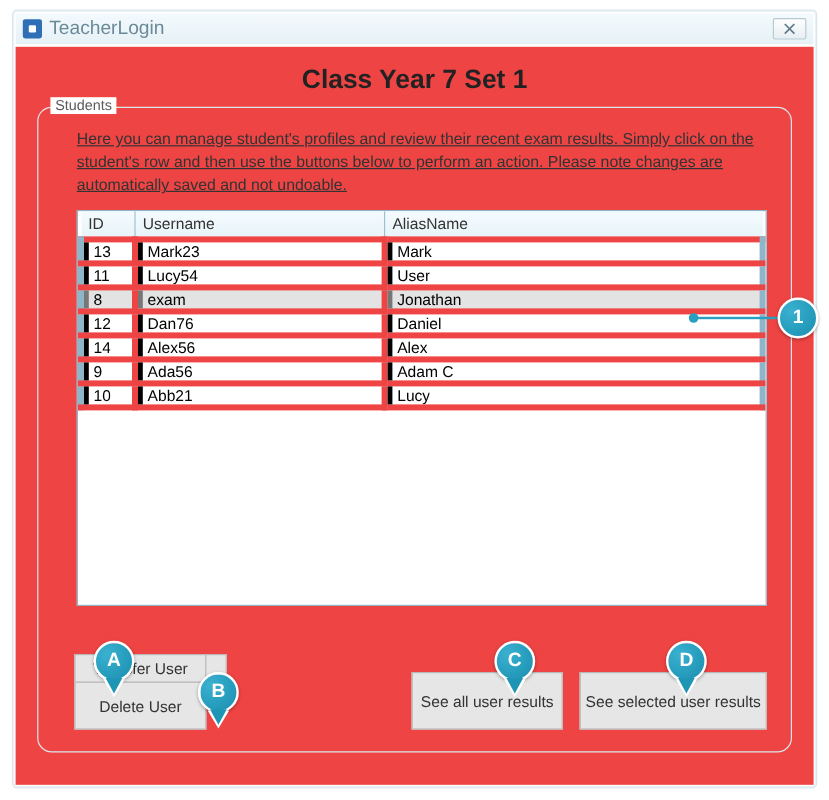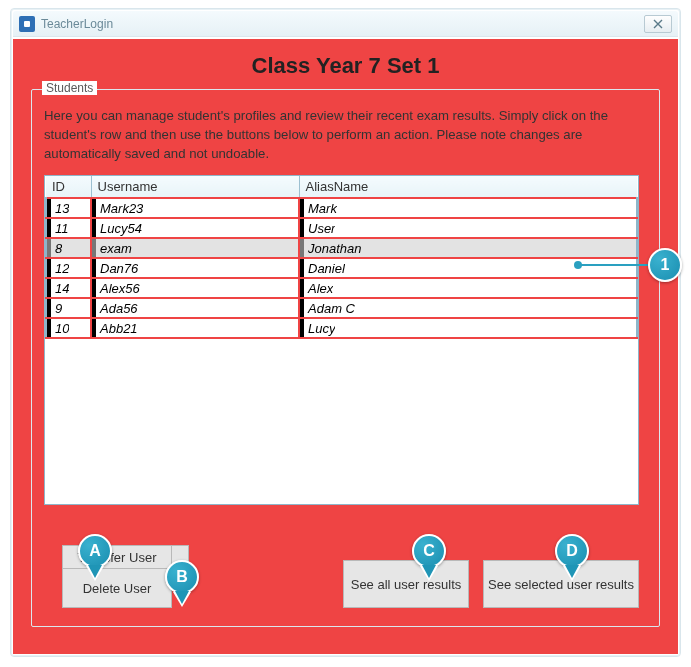--- a/index.html
+++ b/index.html
@@ -22,21 +22,21 @@
   }
   .titlebar {
     position: absolute;
     left: 2px; right: 2px; top: 2px;
     height: 26px;
     background: linear-gradient(#f4fafd,#e6f1f6);
     border-bottom: 1px solid #dbe7ed;
     border-radius: 3px 3px 0 0;
     display: flex;
     align-items: center;
-    font-size: 12px;
+    font-size: 16px;
     color: #6b8a99;
   }
   .titlebar .app-icon {
     width: 16px; height: 16px;
     margin: 0 6px 0 6px;
     background: #2e6fb5;
     position: relative;
     border-radius: 2px;
   }
   .titlebar .app-icon::after{
@@ -67,38 +67,39 @@
   .page-title {
     text-align: center;
     font-size: 22px;
     font-weight: 700;
     color: #222;
     margin: 6px 0 10px 0;
   }
   .groupbox {
     position: relative;
     border: 1px solid #dbe7ed;
-    border-radius: 2px;
-    padding: 16px 20px 18px 12px;
+    border-radius: 12px;
+    padding: 16px 20px 18px 32px;
     height: 538px;
   }
   .groupbox .legend {
     position: absolute;
     top: -9px;
     left: 10px;
     background: #fff;
     padding: 0 4px;
     font-size: 12px;
     color: #5a5a5a;
   }
   .instructions {
     font-size: 13.2px;
     color: #333;
     line-height: 1.45;
     margin-bottom: 12px;
+    text-decoration: underline;
   }
   .grid-wrap {
     border: 1px solid #8fb5c9;
     background: #fff;
     height: 330px;
     position: relative;
     overflow: hidden;
   }
   table.grid {
     width: 100%;
@@ -112,25 +113,24 @@
     border-top: none;
     text-align: left;
     font-weight: 400;
     padding: 3px 6px;
     color: #333;
     height: 22px;
   }
   table.grid th:first-child { border-left: none; }
   table.grid th:last-child { border-right: none; }
   table.grid td {
-    border: 2px solid #ef4444;
+    border: 5px solid #ef4444;
     padding: 0 0;
     height: 20px;
     background: #fff;
-    font-style: italic;
   }
   table.grid tbody tr td:first-child { border-left-color:#8fb5c9; }
   table.grid tbody tr td:last-child { border-right-color:#8fb5c9; }
   table.grid tr.selected td { background: #e3e3e3; }
   .cell-inner {
     display: flex;
     align-items: center;
     height: 100%;
   }
   .cell-inner .tick {

